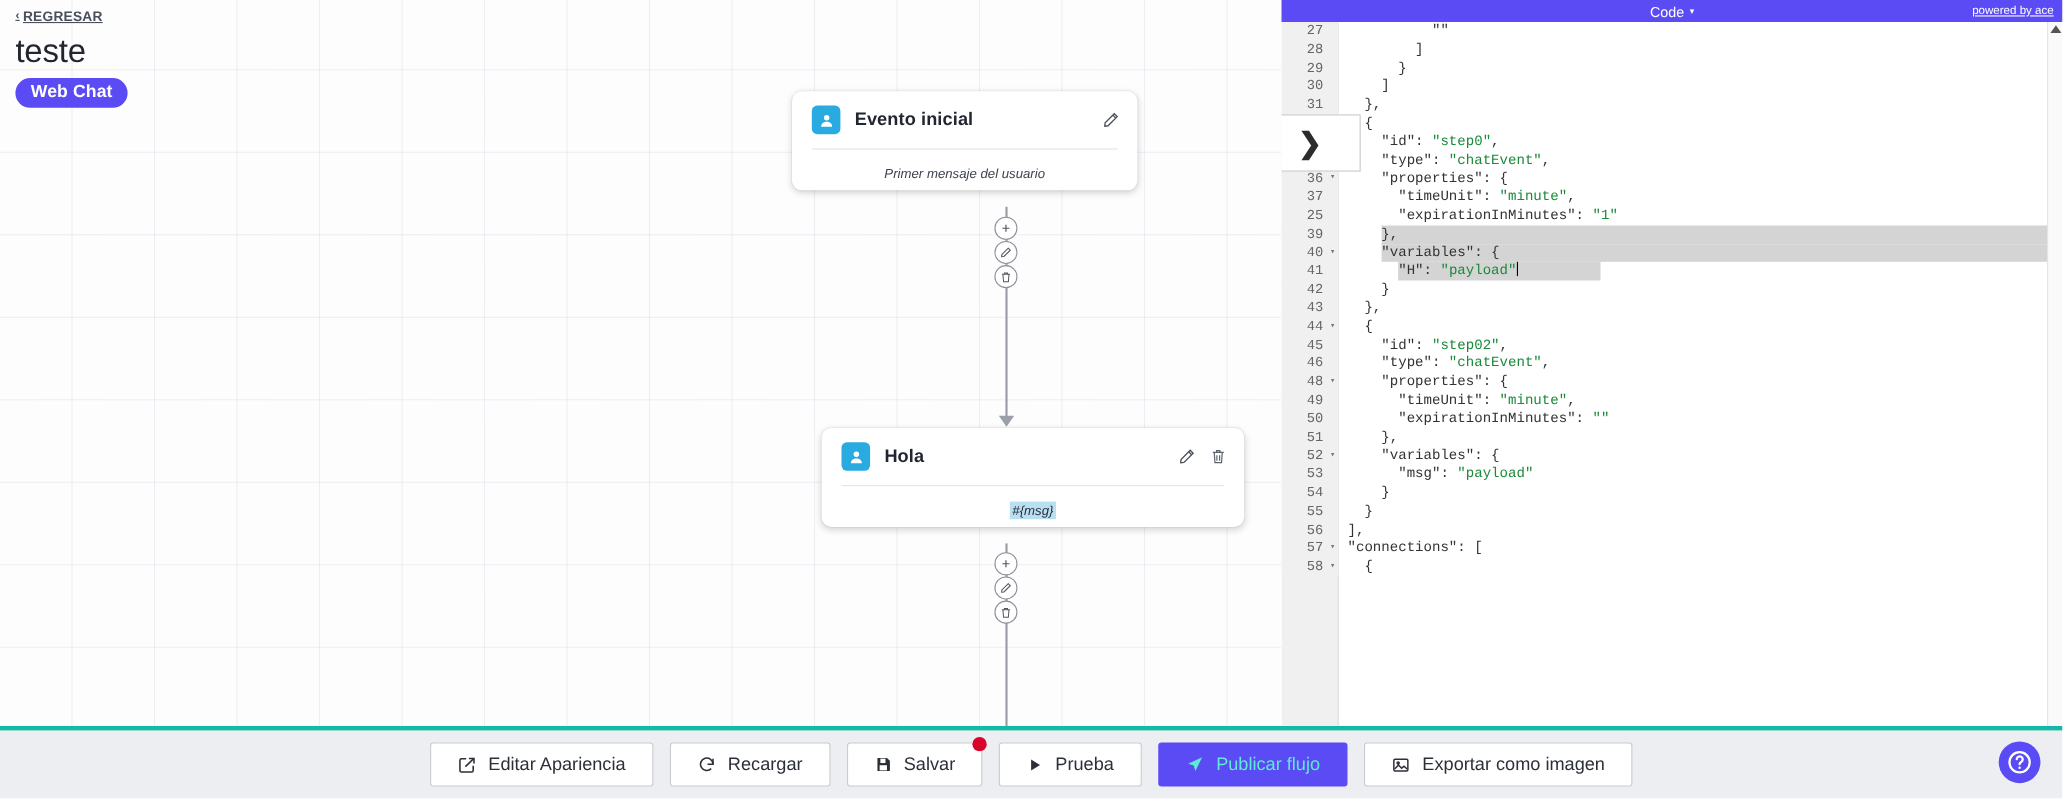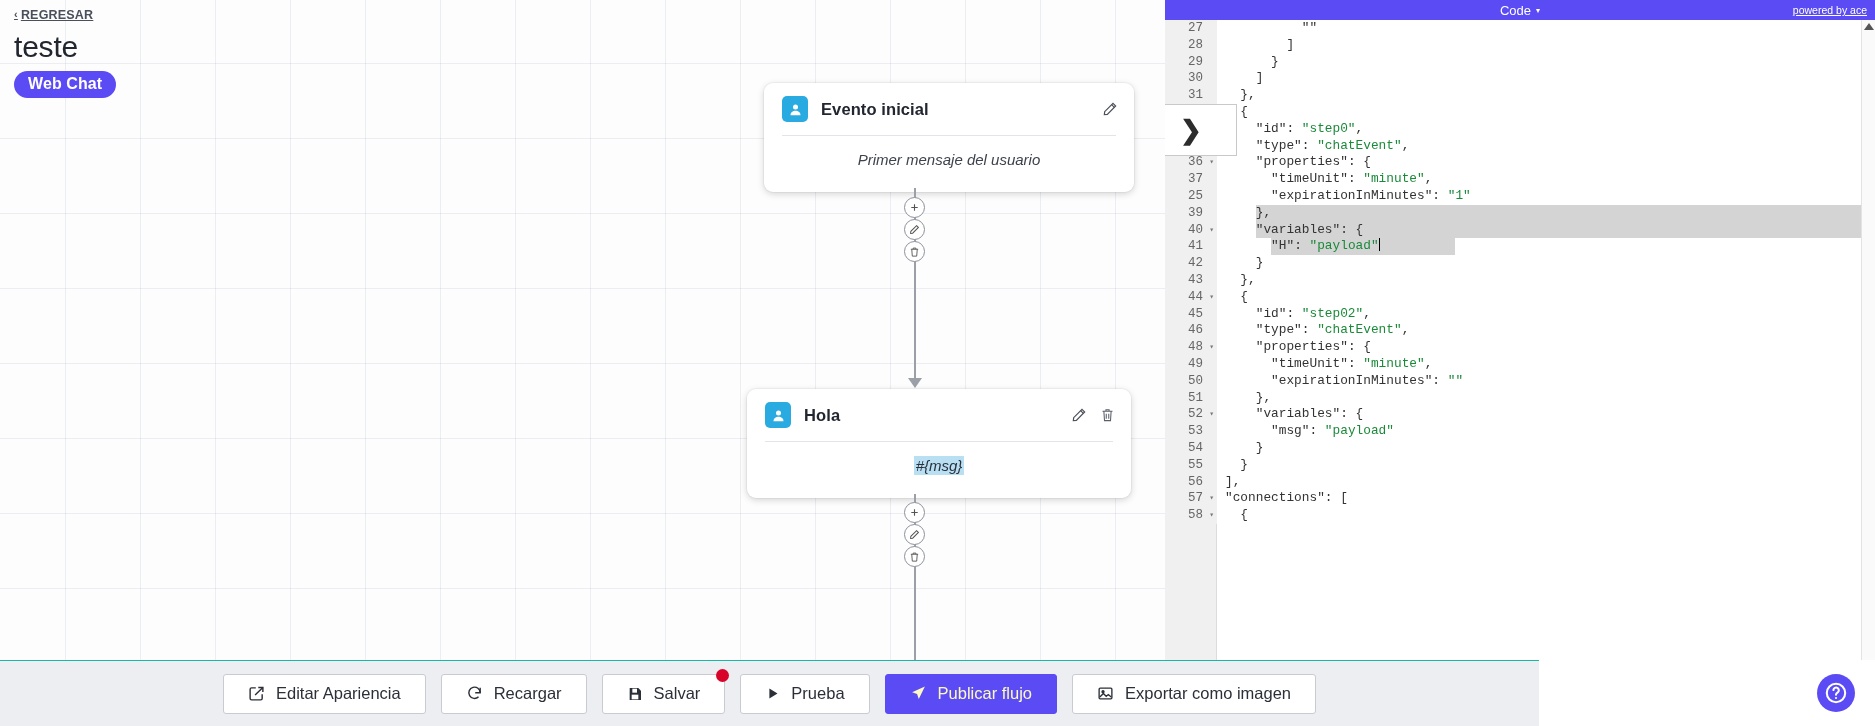--- a/index.html
+++ b/index.html
@@ -63,23 +63,23 @@
     display: flex; align-items: center; justify-content: center;
   }
   .node-title {
     font-size: 16.5px; font-weight: bold; color: #222630;
     flex: 1 1 auto; letter-spacing: .1px;
   }
   .node-acts { display: flex; align-items: center; gap: 13px; }
   .icon-btn { cursor: pointer; display: flex; align-items: center; }
   .node-divider { height: 1px; background: #e2e4e8; margin: 0 18px; }
   .node-body {
-    padding: 15px 18px 24px;
+    padding: 15px 18px 8px;
     text-align: center;
-    font-size: 15px; font-style: italic; color: #3a3f4a;
+    font-size: 12px; font-style: italic; color: #3a3f4a;
   }
   .node-body.placeholder { color: #3d424d; }
   .token-sel {
     background: #b9dff3; padding: 1px 2px;
     font-style: italic; color: #2a2f3a;
   }
 
   
   .conn-line {
     position: absolute; width: 2px; background: #9b9fa8;
@@ -167,35 +167,35 @@
     background: #fafafa; border-left: 1px solid #e3e3e3; z-index: 6;
     cursor: pointer;
   }
   #scroll-up { position: absolute; top: 3px; left: 2px; width: 0; height: 0;
     border-left: 5px solid transparent; border-right: 5px solid transparent;
     border-bottom: 7px solid #555; }
 
   
   #toolbar {
     position: absolute; left: 0; bottom: 0;
-    width: 1539px; height: 66px;
-    background: #eceef1; border-top: 1px solid #14b8a6;
+    width: 1875px; height: 66px;
+    background: #eceef1; border-top: 4px solid #14b8a6;
     display: flex; align-items: center; justify-content: center;
     gap: 15px;
   }
   .tb-btn {
     position: relative;
     display: inline-flex; align-items: center; gap: 11px;
     height: 40px; padding: 0 24px;
     background: #fff; border: 1px solid #c8cbd1; border-radius: 3px;
     font-size: 16.5px; color: #2b2f38; cursor: pointer;
     font-family: "Liberation Sans", sans-serif;
   }
   .tb-btn.primary {
-    background: #5b4bf5; border-color: #5b4bf5; color: #fef9c3;
+    background: #5b4bf5; border-color: #5b4bf5; color: #5eead4;
   }
   .tb-badge {
     position: absolute; top: -6px; right: -5px;
     width: 13px; height: 13px; border-radius: 50%; background: #d90429;
   }
   #help-btn {
     position: absolute; right: 20px; bottom: 14px;
     width: 38px; height: 38px; border-radius: 50%;
     background: #5b4bf5; color: #fff;
     display: flex; align-items: center; justify-content: center;
@@ -212,21 +212,21 @@
 
     <div id="canvas-header">
       <div class="back-link">
         <span class="back-chev">‹</span>
         <span>REGRESAR</span>
       </div>
       <div class="flow-title">teste</div>
       <div class="channel-badge">Web Chat</div>
     </div>
 
-    <div class="node" style="left:764px; top:83px; width:370px;">
+    <div class="node" style="left:720px; top:83px; width:314px;">
       <div class="node-head">
         <span class="node-icon">
           <svg width="15" height="15" viewBox="0 0 24 24" fill="#fff">
             <circle cx="12" cy="8" r="4"></circle>
             <path d="M4 21c0-4.4 3.6-7 8-7s8 2.6 8 7z"></path>
           </svg>
         </span>
         <span class="node-title">Evento inicial</span>
         <span class="node-acts">
           <span class="icon-btn">

